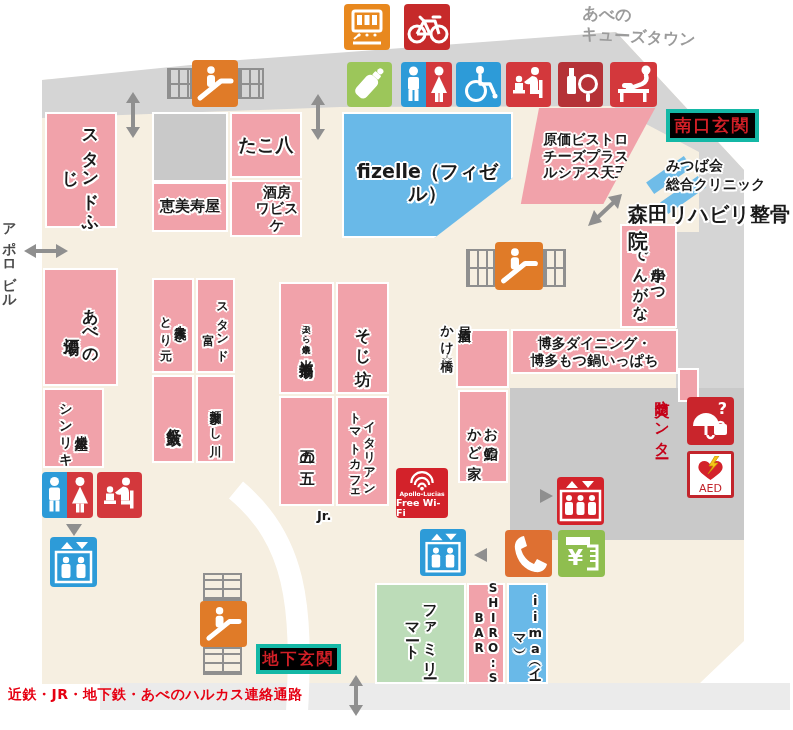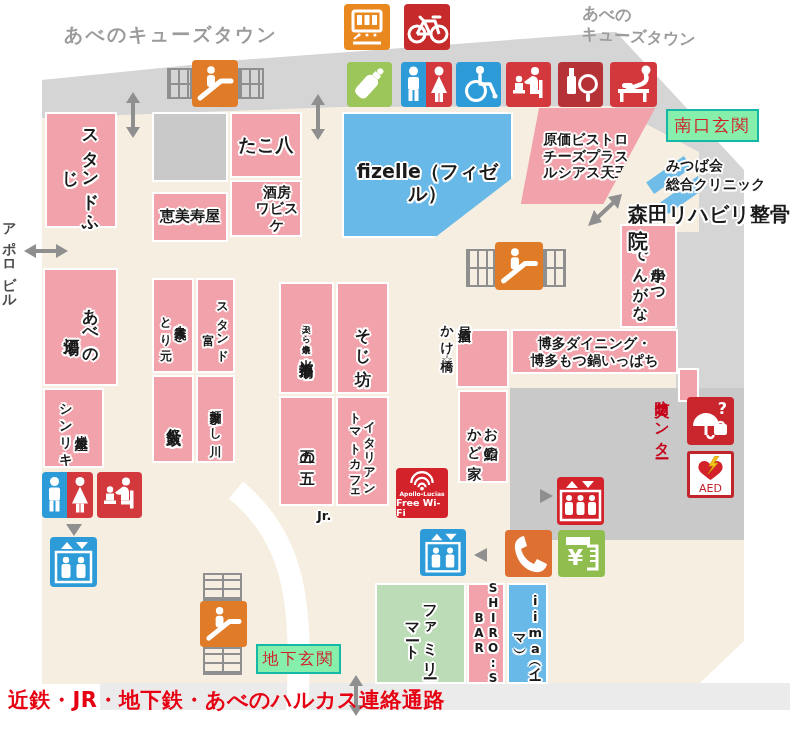--- a/index.html
+++ b/index.html
@@ -12,22 +12,22 @@
   .pink{background:#F1A2AA;}
   .bluebox{background:#69B9E8;}
   .greenbox{background:#BCDCB8;}
   .grayblock{position:absolute;background:#C9C9C9;border:2px solid #fff;z-index:2;}
   .vt{writing-mode:vertical-rl;text-orientation:mixed;letter-spacing:2px;}
   .upright{text-orientation:upright;letter-spacing:1px;}
   [data-bind]{white-space:pre-line;}
   .ol{text-shadow:2px 0 0 #fff,-2px 0 0 #fff,0 2px 0 #fff,0 -2px 0 #fff,
       1.5px 1.5px 0 #fff,-1.5px 1.5px 0 #fff,1.5px -1.5px 0 #fff,-1.5px -1.5px 0 #fff;}
   .ico{position:absolute;border-radius:4px;display:flex;align-items:center;justify-content:center;z-index:4;}
-  .entrance-box{position:absolute;background:#86efac;border:2px solid #14b8a6;color:#D01F26;
-        font-weight:normal;display:flex;align-items:center;justify-content:center;
+  .entrance-box{position:absolute;background:#000000;border:4px solid #14b8a6;color:#D01F26;
+        font-weight:bold;display:flex;align-items:center;justify-content:center;
         font-size:17px;letter-spacing:2px;z-index:6;}
   .graytitle{position:absolute;color:#9B9B9B;font-weight:bold;z-index:2;}
   .blacklabel{position:absolute;color:#1a1a1a;font-weight:bold;z-index:5;line-height:1.35;}
   .grid-cols{position:absolute;border:2px solid #8F8F8F;z-index:2;
       background:repeating-linear-gradient(90deg,#8F8F8F 0 2px,transparent 2px 9px),
                  linear-gradient(#8F8F8F,#8F8F8F) 0 50%/100% 2px no-repeat;}
   .grid-rows{position:absolute;border:2px solid #8F8F8F;z-index:2;
       background:repeating-linear-gradient(0deg,#8F8F8F 0 2px,transparent 2px 9px),
                  linear-gradient(#8F8F8F,#8F8F8F) 50% 0/2px 100% no-repeat;}
   .wifi-t1{font-size:6px;font-weight:bold;color:#fff;line-height:1.1;}
@@ -69,31 +69,30 @@
     </g>
   </svg>
 
   <div class="grid-cols" style="left:167px;top:68px;width:25px;height:31px;"></div>
   <div class="grid-cols" style="left:238px;top:68px;width:26px;height:31px;"></div>
   <div class="grid-cols" style="left:466px;top:249px;width:29px;height:38px;"></div>
   <div class="grid-cols" style="left:543px;top:249px;width:23px;height:38px;"></div>
   <div class="grid-rows" style="left:203px;top:573px;width:39px;height:28px;"></div>
   <div class="grid-rows" style="left:203px;top:647px;width:39px;height:28px;"></div>
 
-  <div class="graytitle" style="left:64px;top:22px;font-size:19px;letter-spacing:2px;" data-bind="map.title_top_left">あべのキューズタウン</div>
   <div class="graytitle" style="left:582px;top:6px;font-size:16px;line-height:1.3;transform:rotate(3deg);" data-bind="map.title_top_right">あべの
 キューズタウン</div>
   <div class="graytitle vt" style="left:1px;top:213px;height:110px;font-size:14px;color:#4A4A4A;" data-bind="map.apollo_building">アポロビル</div>
 
   <div class="shop pink vt ol" style="left:45px;top:112px;width:72px;height:116px;font-size:17px;" data-bind="shops.stand_fuji">スタンドふじ</div>
   <div class="grayblock" style="left:152px;top:112px;width:76px;height:70px;"></div>
   <div class="shop pink ol" style="left:230px;top:112px;width:72px;height:66px;font-size:18px;" data-bind="shops.takohachi">たこ八</div>
   <div class="shop pink ol" style="left:230px;top:180px;width:72px;height:57px;font-size:14px;padding-left:22px;" data-bind="shops.shubo_wabisuke">酒房
 ワビスケ</div>
-  <div class="shop pink ol" style="left:152px;top:192px;width:76px;height:50px;font-size:15px;" data-bind="shops.ebisuya">恵美寿屋</div>
+  <div class="shop pink ol" style="left:152px;top:182px;width:76px;height:50px;font-size:15px;" data-bind="shops.ebisuya">恵美寿屋</div>
   <div class="shop bluebox ol" style="left:342px;top:112px;width:171px;height:126px;font-size:19px;clip-path:polygon(0 0,100% 0,100% 52%,54% 100%,0 100%);align-items:flex-start;padding-top:46px;" data-bind="shops.fizelle">fizelle（フィゼル）</div>
   <div class="shop pink ol" style="left:518px;top:106px;width:140px;height:100px;font-size:14px;clip-path:polygon(15% 2%,98% 2%,61% 98%,2% 98%);text-align:left;padding-left:10px;" data-bind="shops.genka_bistro">原価ビストロ
 チーズプラス
 ルシアス天王寺</div>
   <div class="shop pink vt ol" style="left:620px;top:224px;width:57px;height:104px;font-size:15px;" data-bind="shops.kushikatsu_dengana">串かつ
 でんがな</div>
   <div class="shop pink vt ol" style="left:43px;top:268px;width:75px;height:118px;font-size:16px;" data-bind="shops.abeno_sakaba">あべの
 酒場</div>
   <div class="shop pink vt ol" style="left:43px;top:388px;width:61px;height:80px;font-size:13px;" data-bind="shops.sumiyakiya_shinriki">炭焼屋
 シンリキ</div>
@@ -133,21 +132,21 @@
   <div class="entrance-box" style="left:666px;top:109px;width:93px;height:33px;" data-bind="map.south_entrance">南口玄関</div>
   <div class="entrance-box" style="left:256px;top:644px;width:85px;height:30px;font-size:16px;" data-bind="map.basement_entrance">地下玄関</div>
 
   <div class="abs" style="left:646px;top:168px;width:46px;height:14px;background:#6FBCE8;transform:rotate(-35deg);z-index:3;"></div>
   <div class="abs" style="left:660px;top:188px;width:46px;height:14px;background:#6FBCE8;transform:rotate(-35deg);z-index:3;"></div>
   <div class="blacklabel ol" style="left:666px;top:156px;width:130px;font-size:14px;" data-bind="map.clinic_mitsuba">みつば会
 総合クリニック</div>
   <div class="blacklabel ol" style="left:628px;top:201px;width:165px;font-size:20px;" data-bind="map.clinic_morita">森田リハビリ整骨院</div>
 
   <div class="abs vt" style="left:652px;top:389px;height:112px;color:#C50018;font-weight:bold;font-size:15px;z-index:5;" data-bind="map.disaster_center">防災センター</div>
-  <div class="abs" style="left:8px;top:686px;font-size:21px;font-weight:bold;color:#E60012;z-index:5;letter-spacing:0.5px;" data-bind="map.corridor_note">近鉄・JR・地下鉄・あべのハルカス連絡通路</div>
+  <div class="abs" style="left:8px;top:686px;font-size:14px;font-weight:bold;color:#E60012;z-index:5;letter-spacing:0.5px;" data-bind="map.corridor_note">近鉄・JR・地下鉄・あべのハルカス連絡通路</div>
 
   <div class="ico" style="left:344px;top:4px;width:46px;height:46px;background:#E8881E;">
     <svg width="46" height="46" viewBox="0 0 46 46">
         <rect x="9" y="7" width="28" height="20" rx="2" fill="none" stroke="#fff" stroke-width="3"></rect>
         <rect x="13" y="11" width="5" height="10" fill="#fff"></rect>
         <rect x="20.5" y="11" width="5" height="10" fill="#fff"></rect>
         <rect x="28" y="11" width="5" height="10" fill="#fff"></rect>
         <circle cx="15" cy="31" r="1.6" fill="#fff"></circle>
         <circle cx="23" cy="31" r="1.6" fill="#fff"></circle>
         <circle cx="31" cy="31" r="1.6" fill="#fff"></circle>

